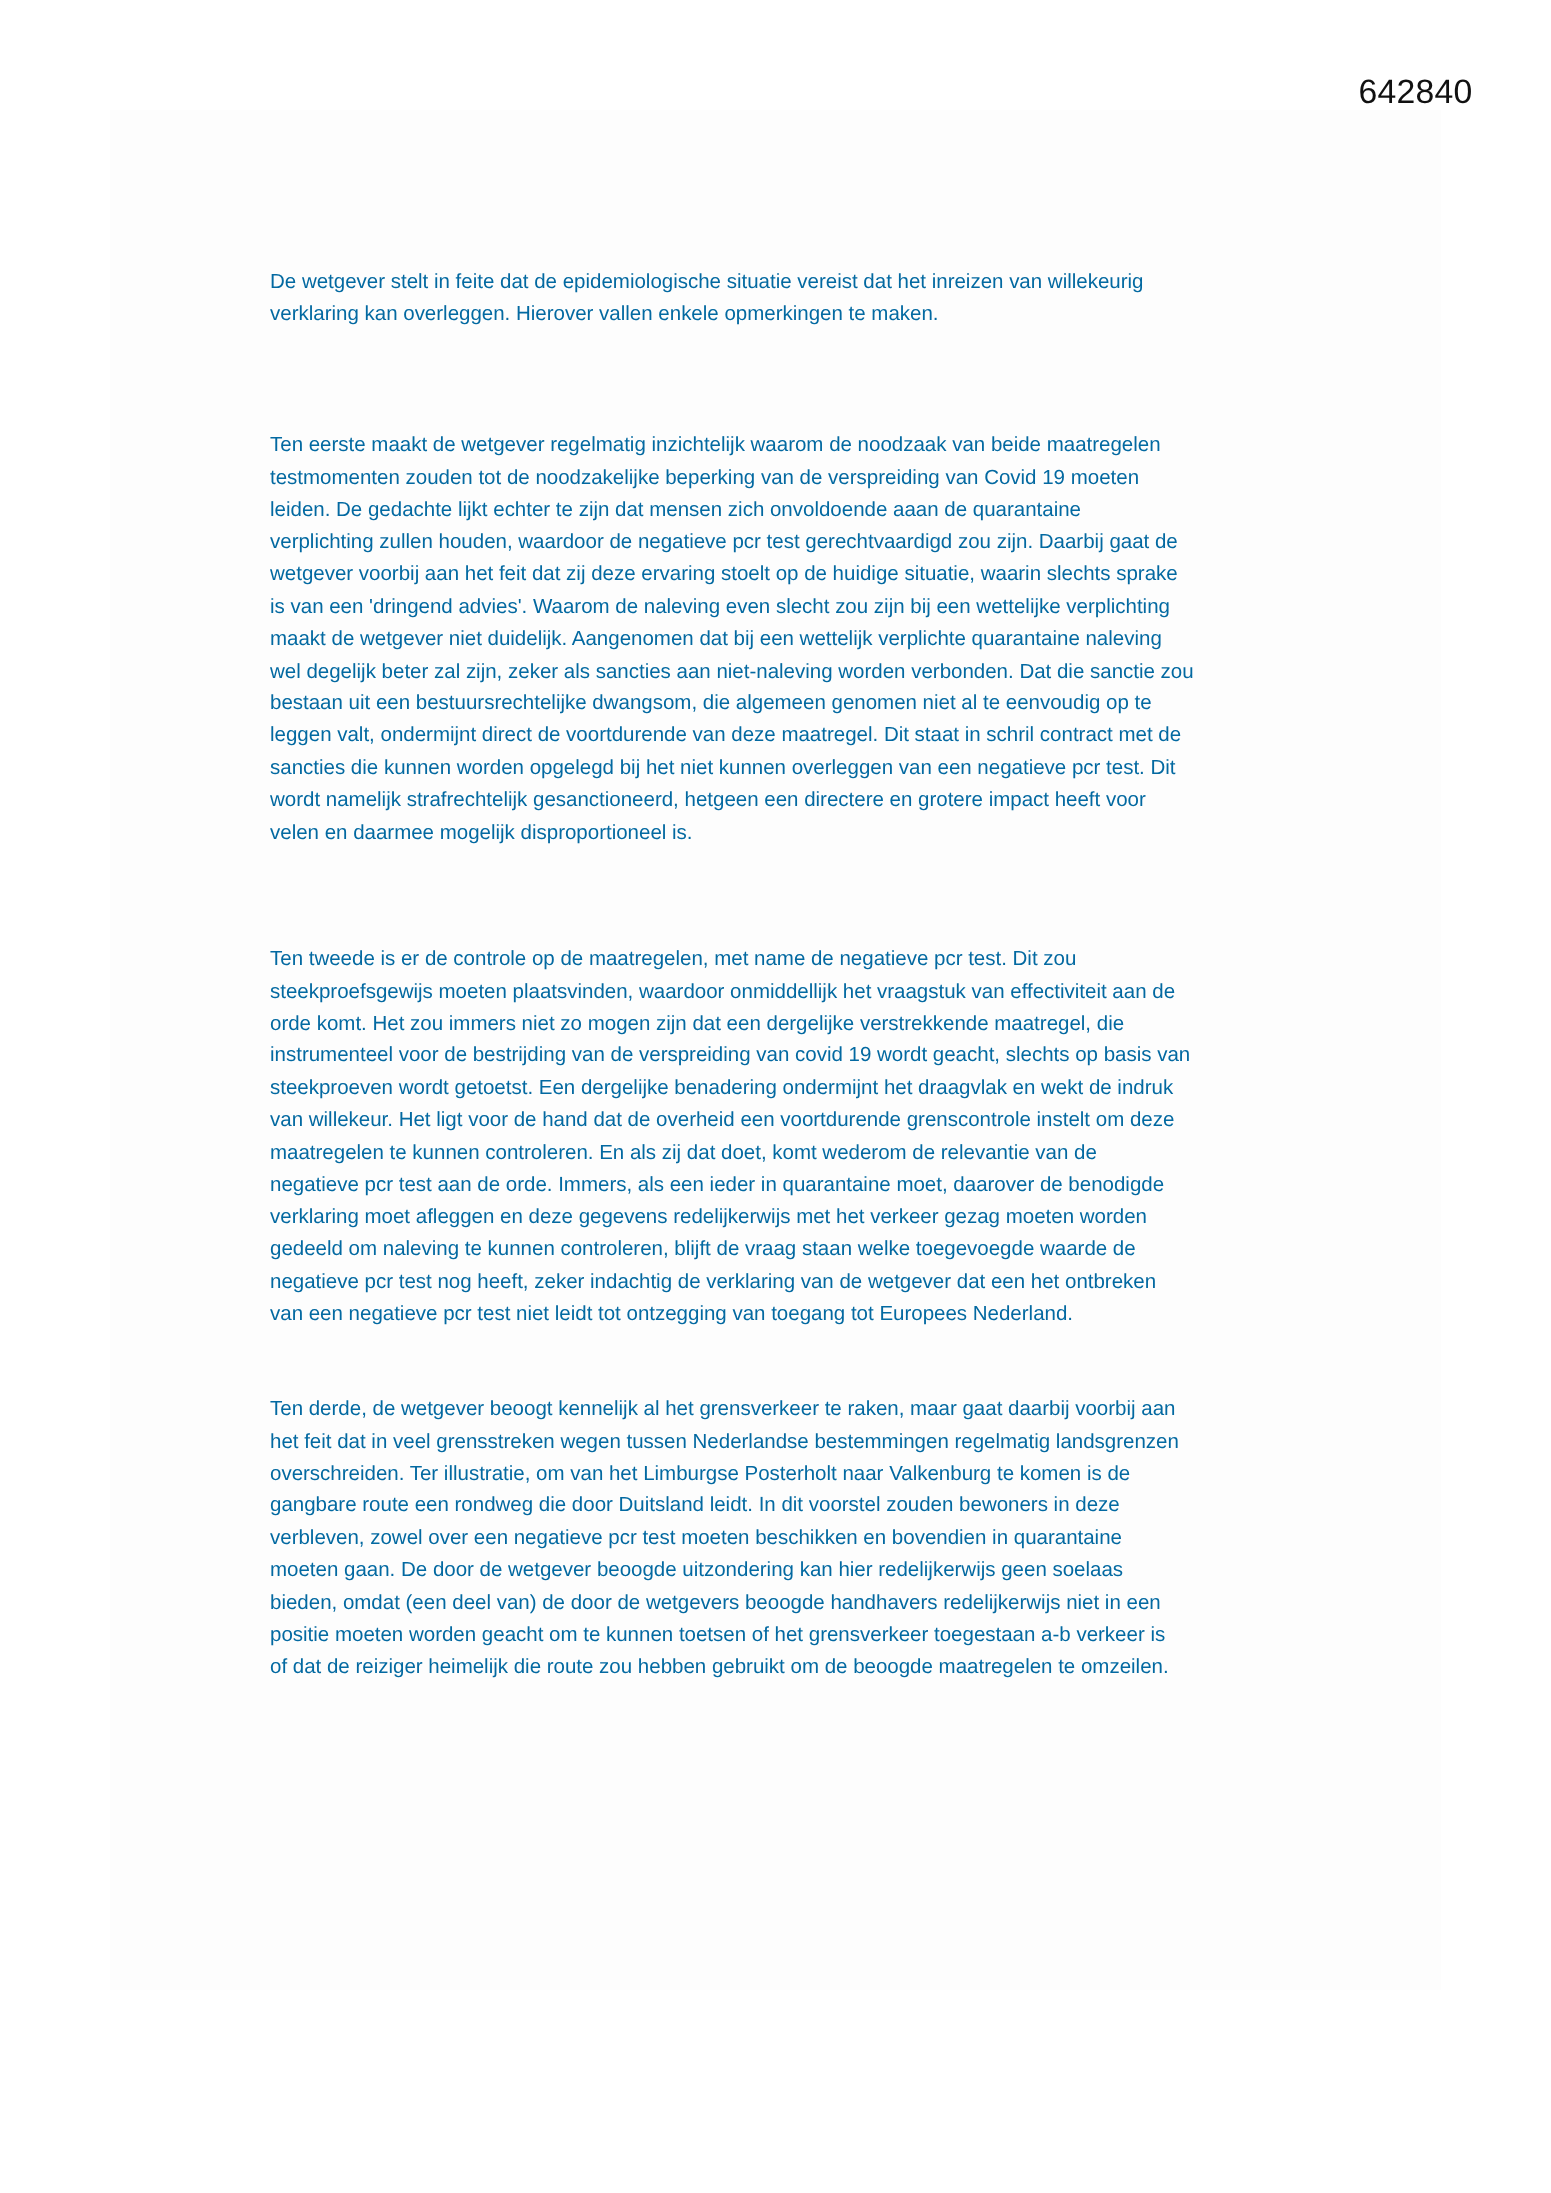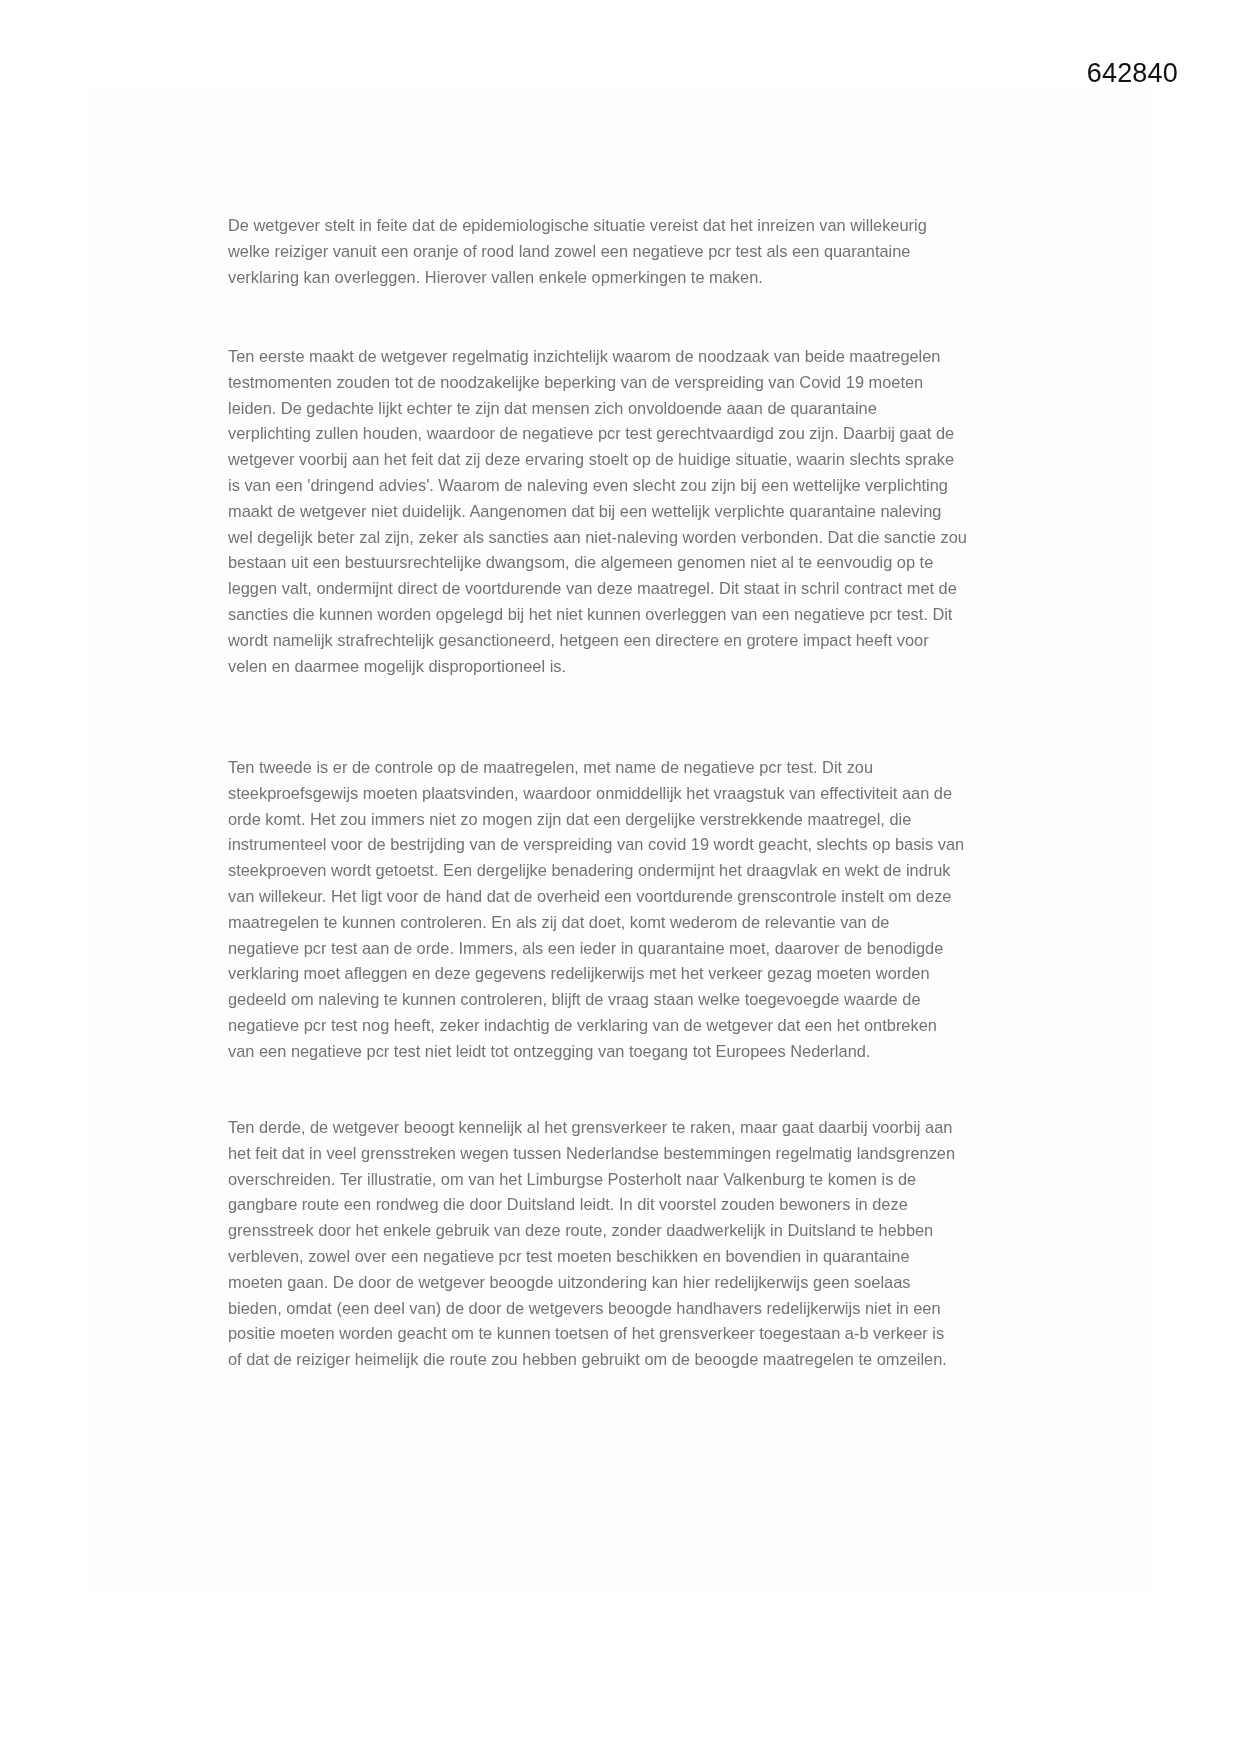--- a/index.html
+++ b/index.html
@@ -25,47 +25,46 @@
       position: absolute;
       top: 58px;
       right: 63px;
       font-family: "Liberation Sans", sans-serif;
       font-size: 27px;
       color: #111111;
       letter-spacing: 0.2px;
     }
     .para {
       position: absolute;
-      left: 228px;
+      left: 216px;
       width: 820px;
       font-family: "Liberation Sans", sans-serif;
       font-size: 16.4px;
       line-height: 25.8px;
-      color: #737373;
+      color: #0369a1;
       margin: 0;
     }
     .line {
       display: block;
       white-space: nowrap;
     }
     #p1 { top: 213px; }
     #p2 { top: 344px; }
     #p3 { top: 755px; }
     #p4 { top: 1115px; }
   </style>
 </head>
 <body>
 
 <div class="scan-area"></div>
 
 <div class="doc-id">642840</div>
 
 <div class="para" id="p1">
     <span class="line">De wetgever stelt in feite dat de epidemiologische situatie vereist dat het inreizen van willekeurig</span>
-    <span class="line">welke reiziger vanuit een oranje of rood land zowel een negatieve pcr test als een quarantaine</span>
     <span class="line">verklaring kan overleggen. Hierover vallen enkele opmerkingen te maken.</span>
   </div>
 <div class="para" id="p2">
     <span class="line">Ten eerste maakt de wetgever regelmatig inzichtelijk waarom de noodzaak van beide maatregelen</span>
     <span class="line">testmomenten zouden tot de noodzakelijke beperking van de verspreiding van Covid 19 moeten</span>
     <span class="line">leiden. De gedachte lijkt echter te zijn dat mensen zich onvoldoende aaan de quarantaine</span>
     <span class="line">verplichting zullen houden, waardoor de negatieve pcr test gerechtvaardigd zou zijn. Daarbij gaat de</span>
     <span class="line">wetgever voorbij aan het feit dat zij deze ervaring stoelt op de huidige situatie, waarin slechts sprake</span>
     <span class="line">is van een 'dringend advies'. Waarom de naleving even slecht zou zijn bij een wettelijke verplichting</span>
     <span class="line">maakt de wetgever niet duidelijk. Aangenomen dat bij een wettelijk verplichte quarantaine naleving</span>
@@ -88,19 +87,18 @@
     <span class="line">verklaring moet afleggen en deze gegevens redelijkerwijs met het verkeer gezag moeten worden</span>
     <span class="line">gedeeld om naleving te kunnen controleren, blijft de vraag staan welke toegevoegde waarde de</span>
     <span class="line">negatieve pcr test nog heeft, zeker indachtig de verklaring van de wetgever dat een het ontbreken</span>
     <span class="line">van een negatieve pcr test niet leidt tot ontzegging van toegang tot Europees Nederland.</span>
   </div>
 <div class="para" id="p4">
     <span class="line">Ten derde, de wetgever beoogt kennelijk al het grensverkeer te raken, maar gaat daarbij voorbij aan</span>
     <span class="line">het feit dat in veel grensstreken wegen tussen Nederlandse bestemmingen regelmatig landsgrenzen</span>
     <span class="line">overschreiden. Ter illustratie, om van het Limburgse Posterholt naar Valkenburg te komen is de</span>
     <span class="line">gangbare route een rondweg die door Duitsland leidt. In dit voorstel zouden bewoners in deze</span>
-    <span class="line">grensstreek door het enkele gebruik van deze route, zonder daadwerkelijk in Duitsland te hebben</span>
     <span class="line">verbleven, zowel over een negatieve pcr test moeten beschikken en bovendien in quarantaine</span>
     <span class="line">moeten gaan. De door de wetgever beoogde uitzondering kan hier redelijkerwijs geen soelaas</span>
     <span class="line">bieden, omdat (een deel van) de door de wetgevers beoogde handhavers redelijkerwijs niet in een</span>
     <span class="line">positie moeten worden geacht om te kunnen toetsen of het grensverkeer toegestaan a-b verkeer is</span>
     <span class="line">of dat de reiziger heimelijk die route zou hebben gebruikt om de beoogde maatregelen te omzeilen.</span>
   </div>
 
 </body></html>

